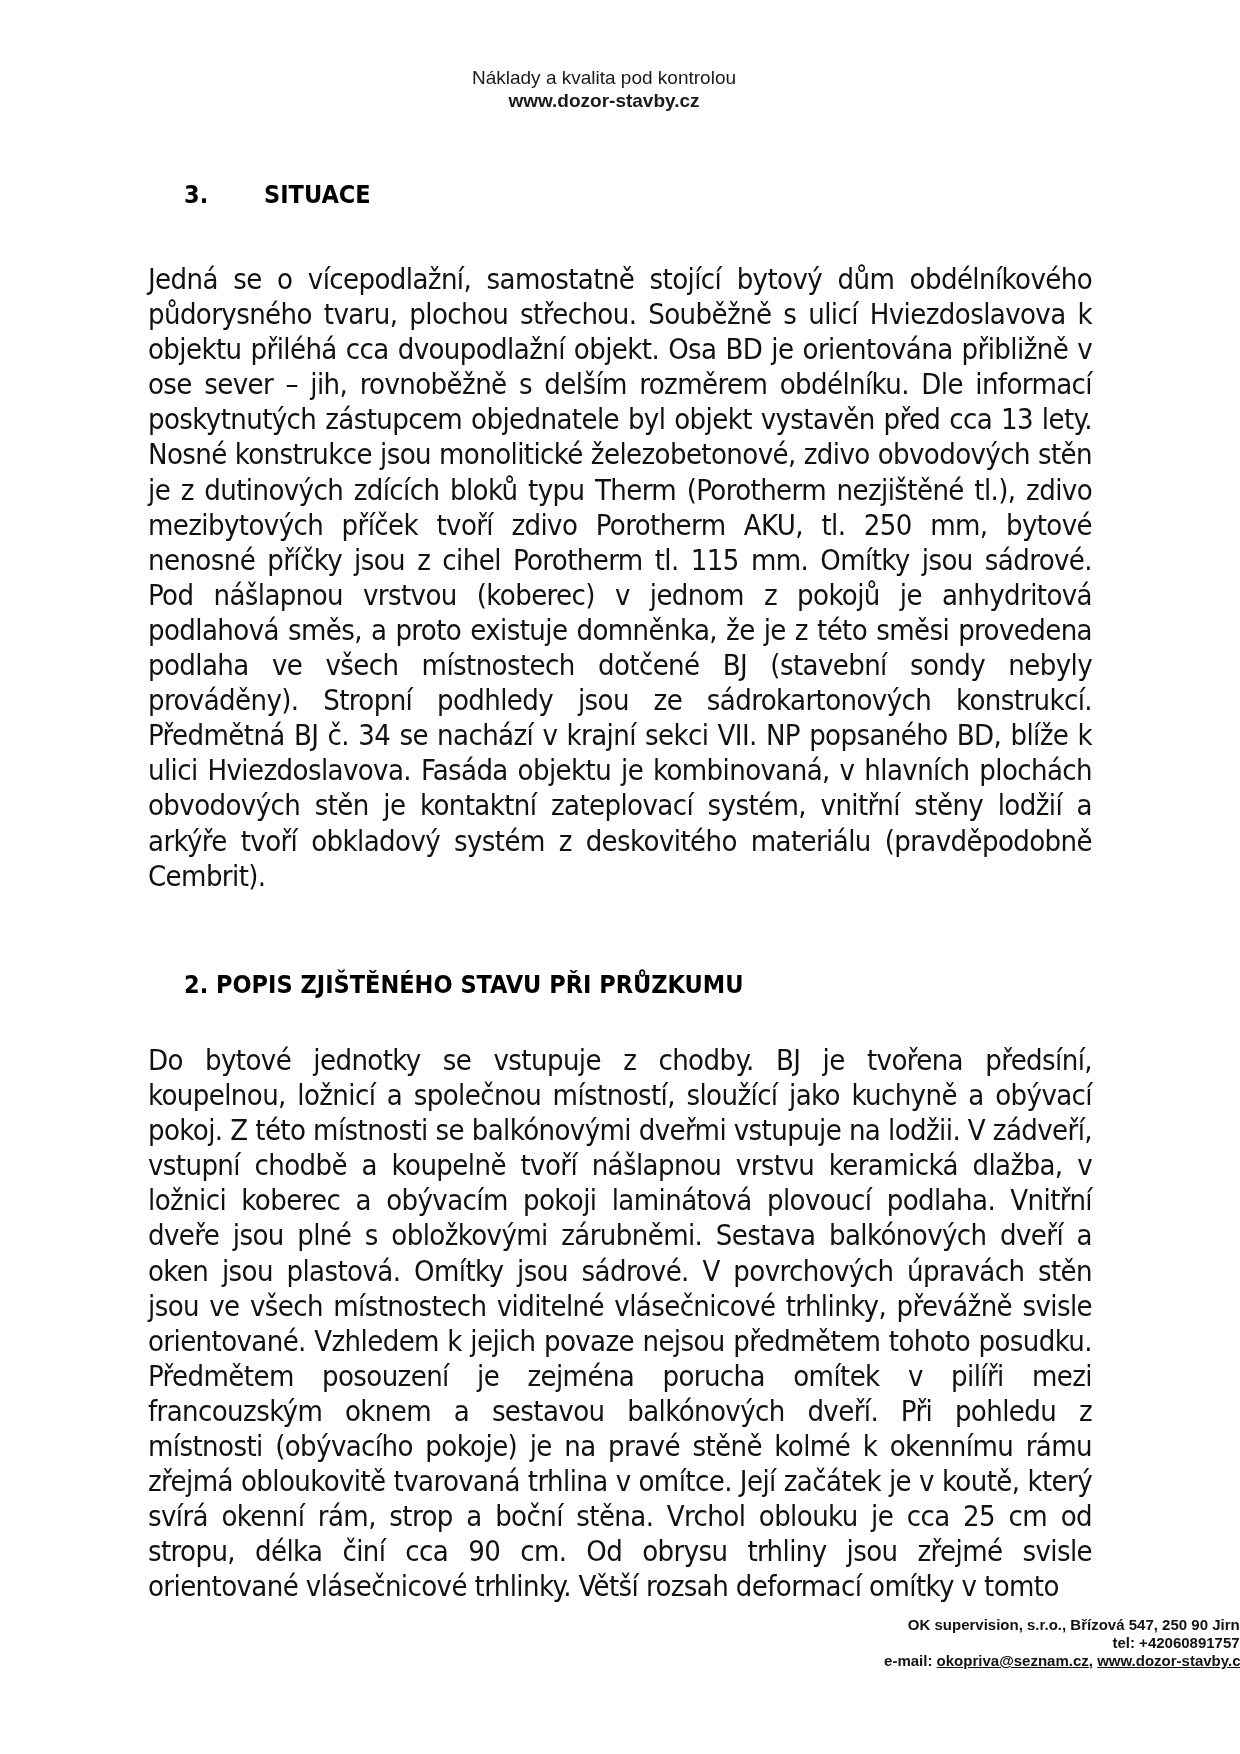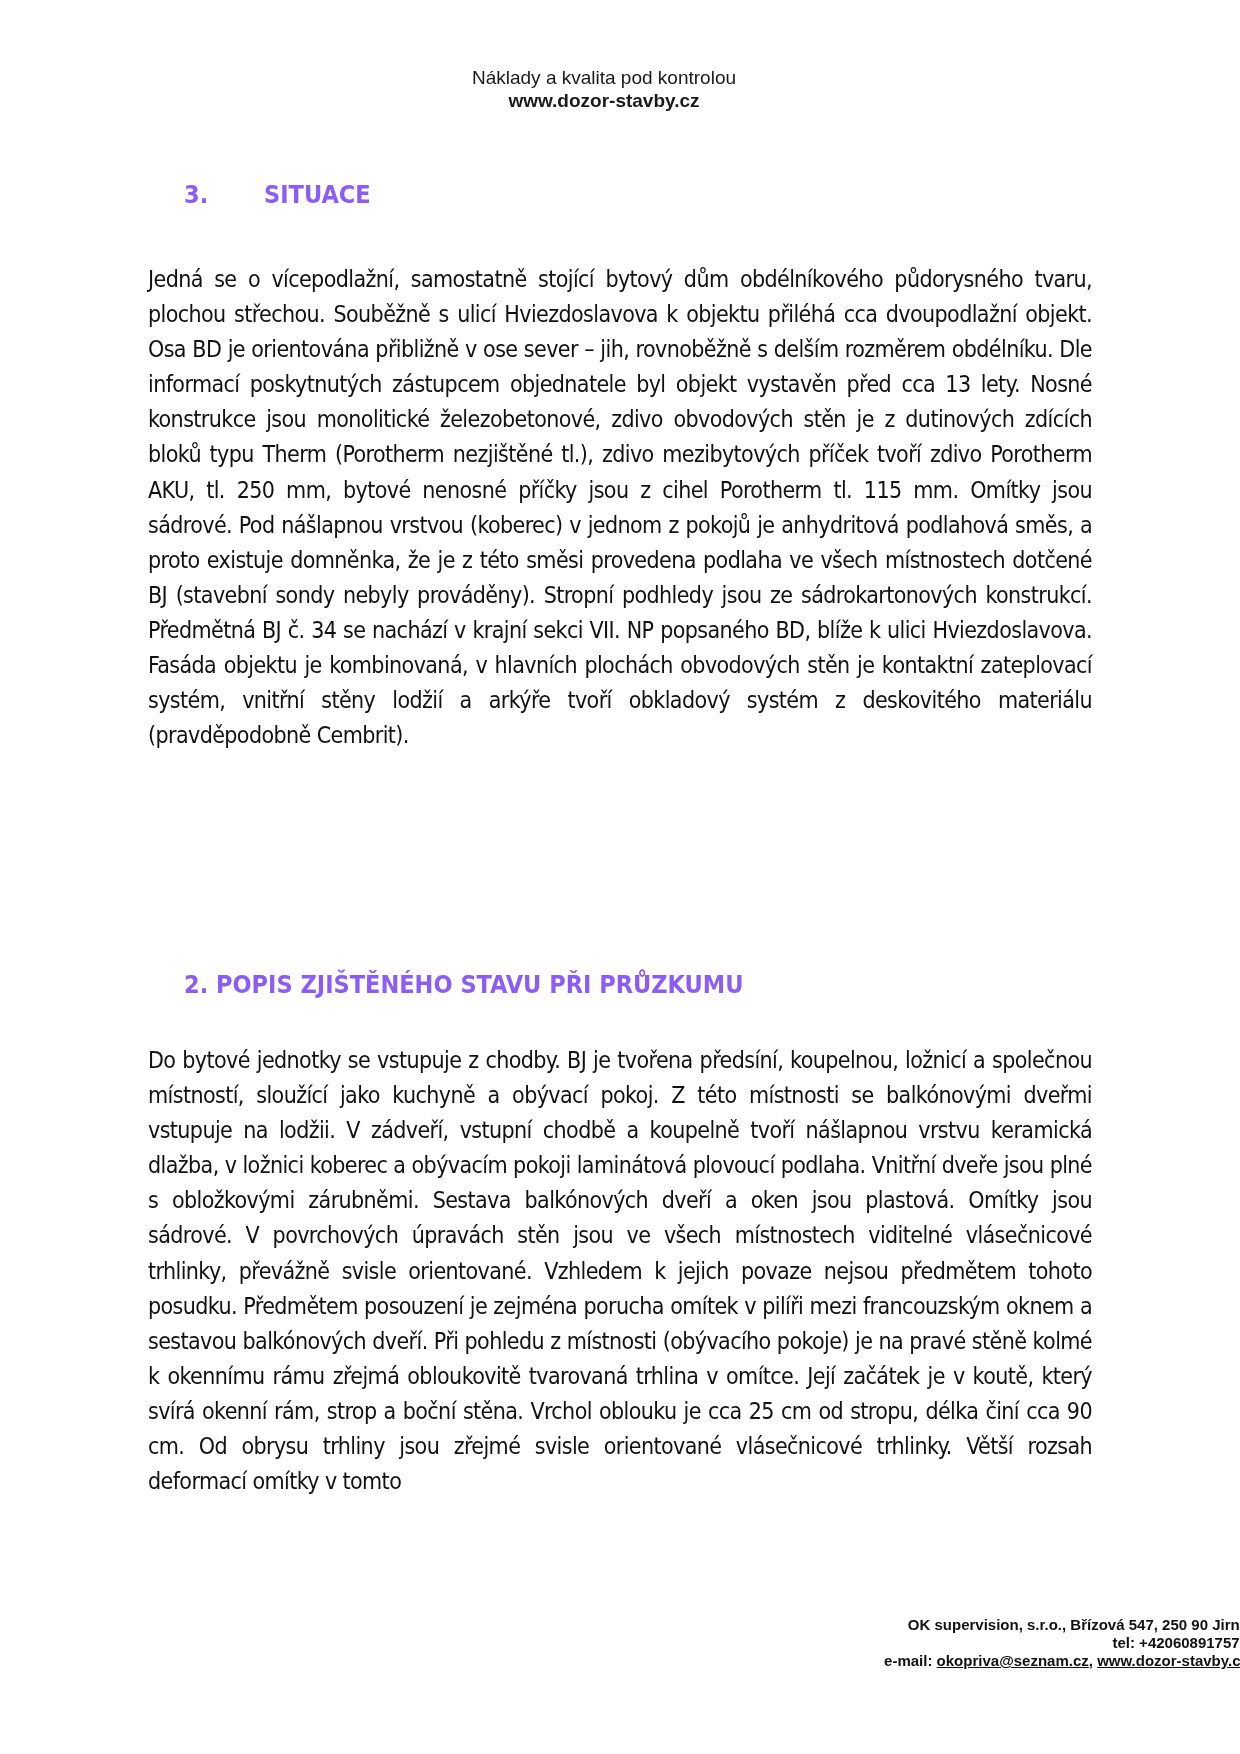--- a/index.html
+++ b/index.html
@@ -26,42 +26,42 @@
       color: #1a1a1a;
     }
     .page-header .url {
       font-weight: bold;
     }
     .heading {
       position: absolute;
       font-family: "DejaVu Sans Condensed", "DejaVu Sans", sans-serif;
       font-weight: bold;
       font-size: 25px;
-      color: #8b5cf6;
+      color: #000000;
       letter-spacing: 0px;
     }
     .h3 {
       top: 180px;
       left: 184px;
     }
     .h3 .num {
       display: inline-block;
       width: 80px;
     }
     .h4 {
       top: 970px;
       left: 184px;
     }
     .body-text {
       position: absolute;
       left: 148px;
       width: 944px;
       font-family: "DejaVu Sans", sans-serif;
       font-stretch: condensed;
-      font-size: 23px;
+      font-size: 29px;
       line-height: 35.1px;
       text-align: justify;
       color: #111;
       transform-origin: left top;
     }
     .body-text p {
       margin: 0;
       letter-spacing: -0.6px;
     }
     .p1 {

